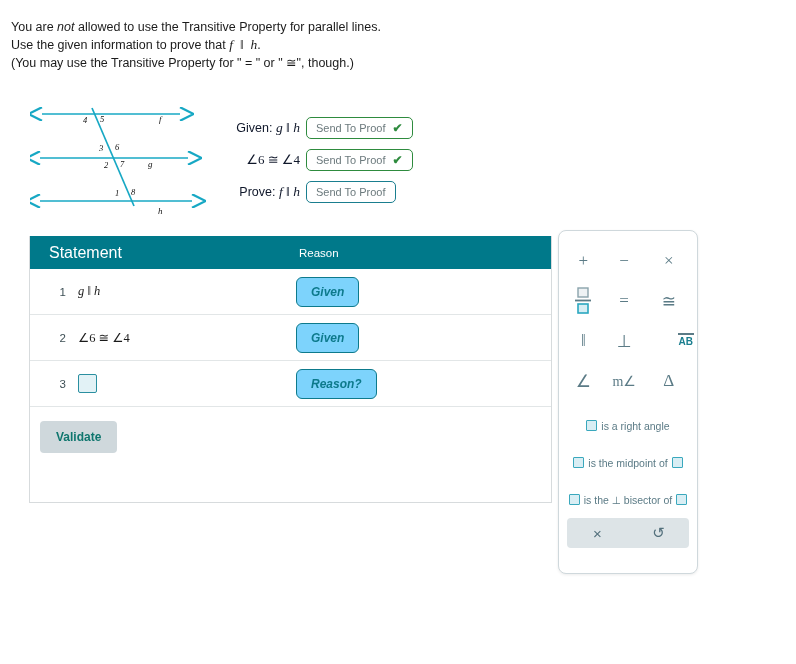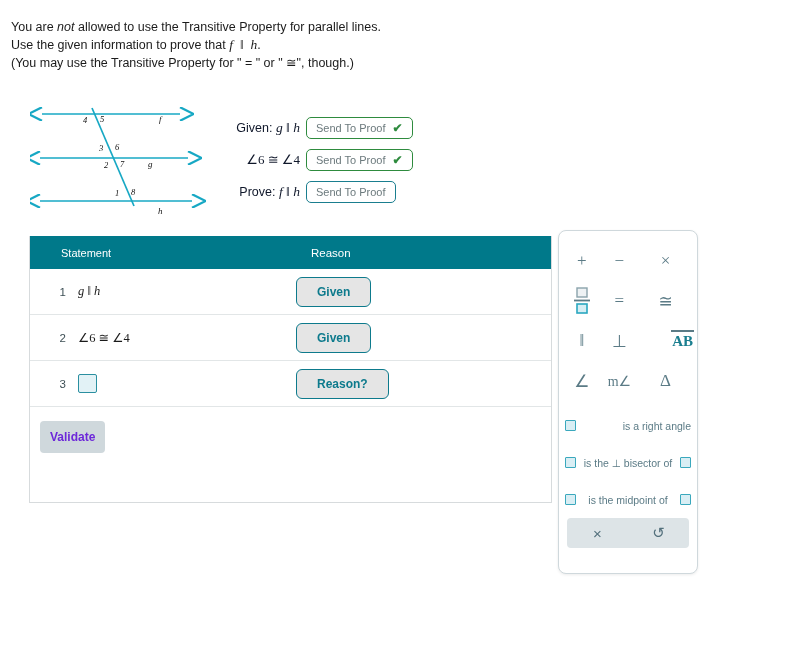--- a/index.html
+++ b/index.html
@@ -29,49 +29,50 @@
     font-size:11px;color:#6c7a7d;padding:0 9px;white-space:nowrap;cursor:pointer;
   }
   .gp-btn.done{border:1.4px solid #2e8b3e;}
   .gp-btn.todo{border:1.4px solid #1a7e8f;}
   .check{color:#2e8b3e;font-size:12px;font-weight:bold;line-height:1;}
 
   
   .proof{position:absolute;left:29px;top:236px;width:521px;
     border:1px solid #d7dbdd;border-top:none;background:#fff;}
   .proof-head{display:flex;background:#00798a;height:33px;align-items:center;}
-  .proof-head .c1{width:250px;padding-left:11px;color:#fff;font-size:11px;margin-left:20px;}
+  .proof-head .c1{width:250px;padding-left:19px;color:#fff;font-size:16px;}
   .proof-head .c2{color:#fff;font-size:11.5px;}
   .proof-row{display:flex;align-items:center;height:45px;border-bottom:1px solid #e2e6e7;}
   .proof-row .num{width:22px;text-align:right;padding-right:0;font-size:11.5px;color:#3d4f55;padding-left:14px;}
   .proof-row .stmt{width:214px;padding-left:12px;font-size:12.5px;color:#1b1b1b;}
   .reason-btn{
-    box-sizing:border-box;border:1.6px solid #0d7a8c;border-radius:6px;background:#e5e5e5;
-    color:#0d7a8c;font-size:12px;font-weight:bold;padding:7px 20px;cursor:pointer;
+    box-sizing:border-box;border:1.6px solid #0d7a8c;border-radius:6px;background:#7dd3fc;
+    color:#0d7a8c;font-size:12px;font-weight:bold;padding:7px 14px;cursor:pointer;
     margin-left:4px;
+    font-style:italic;
   }
   .blank-box{
     display:inline-block;width:17px;height:17px;border:1.6px solid #2a8fa0;
     background:#e2f2f6;border-radius:2px;vertical-align:middle;cursor:pointer;
   }
   .validate-wrap{height:60px;display:flex;align-items:center;padding-left:5px;}
-  .validate-btn{background:#cfd8dc;color:#6d28d9;border:none;border-radius:4px;
-    font-size:12px;font-weight:bold;padding:9px 10px;cursor:pointer;margin-left:5px;}
+  .validate-btn{background:#cfd8dc;color:#0f766e;border:none;border-radius:4px;
+    font-size:12px;font-weight:bold;padding:9px 16px;cursor:pointer;margin-left:5px;}
   .tail{height:35px;}
 
   
   .palette{position:absolute;left:558px;top:230px;width:138px;height:342px;
     background:#fff;border:1px solid #cfd8dc;border-radius:8px;
     box-shadow:0 1px 3px rgba(0,0,0,.08);display:flex;flex-direction:column;}
   .sym-grid{display:grid;grid-template-columns:repeat(3,1fr);padding:10px 4px 0 4px;}
   .sym{height:40px;display:flex;align-items:center;justify-content:center;
     color:#5b7b86;font-size:17px;cursor:pointer;
     font-family:"Liberation Serif",serif;}
   .phrases{padding:6px 6px 0 6px;}
-  .phrase{display:flex;align-items:center;justify-content:space-between;gap:4px;
+  .phrase{display:flex;align-items:center;justify-content:center;gap:4px;
     height:37px;font-size:10.5px;color:#5b7b86;cursor:pointer;white-space:nowrap;
     font-family:"Liberation Sans",sans-serif;}
   .ph-box{display:inline-block;width:9px;height:9px;border:1.6px solid #3aa8bd;
     background:#d9eef4;border-radius:1px;}
   .pal-foot{margin-top:auto;margin:0 8px 9px 8px;background:#dde4e7;border-radius:4px;
     height:30px;display:flex;}
   .pal-foot div{flex:1;display:flex;align-items:center;justify-content:center;
     color:#53707c;font-size:15px;cursor:pointer;}
 </style>
 </head>
@@ -207,44 +208,44 @@
         <line x1="2" y1="14.5" x2="18" y2="14.5" stroke="#5b7b86" stroke-width="1.8"></line>
         <rect x="5" y="18" width="10" height="9" fill="#d6eef4" stroke="#2aa7c0" stroke-width="1.6"></rect>
       </svg>
     </div>
     <div class="sym">=</div>
     <div class="sym">≅</div>
 
     <div class="sym">‖</div>
     <div class="sym">⊥</div>
     <div class="sym">
-      <span style="position:relative;display:inline-block;font-size:15px;font-weight:bold;color:#1a7e8f;font-family:Liberation Serif, serif;margin-left:34px;">
+      <span style="position:relative;display:inline-block;font-size:10px;font-weight:bold;color:#1a7e8f;font-family:Liberation Sans, sans-serif;margin-left:34px;">
         <span style="position:absolute;left:-1px;right:-1px;top:-3px;height:2px;background:#5b7b86;"></span>
         <span>AB</span>
       </span>
     </div>
 
     <div class="sym">∠</div>
     <div class="sym" style="font-size:14px;">m∠</div>
     <div class="sym">Δ</div>
   </div>
 
   <div class="phrases">
     <div class="phrase">
       <span class="ph-box"></span>
       <span> is a right angle</span>
     </div>
     <div class="phrase">
       <span class="ph-box"></span>
+      <span> is the midpoint of </span>
+      <span class="ph-box"></span>
+    </div>
+    <div class="phrase">
+      <span class="ph-box"></span>
       <span> is the ⊥ bisector of </span>
-      <span class="ph-box"></span>
-    </div>
-    <div class="phrase">
-      <span class="ph-box"></span>
-      <span> is the midpoint of </span>
       <span class="ph-box"></span>
     </div>
   </div>
 
   <div class="pal-foot">
     <div>×</div>
     <div>↺</div>
   </div>
 </div>
 

